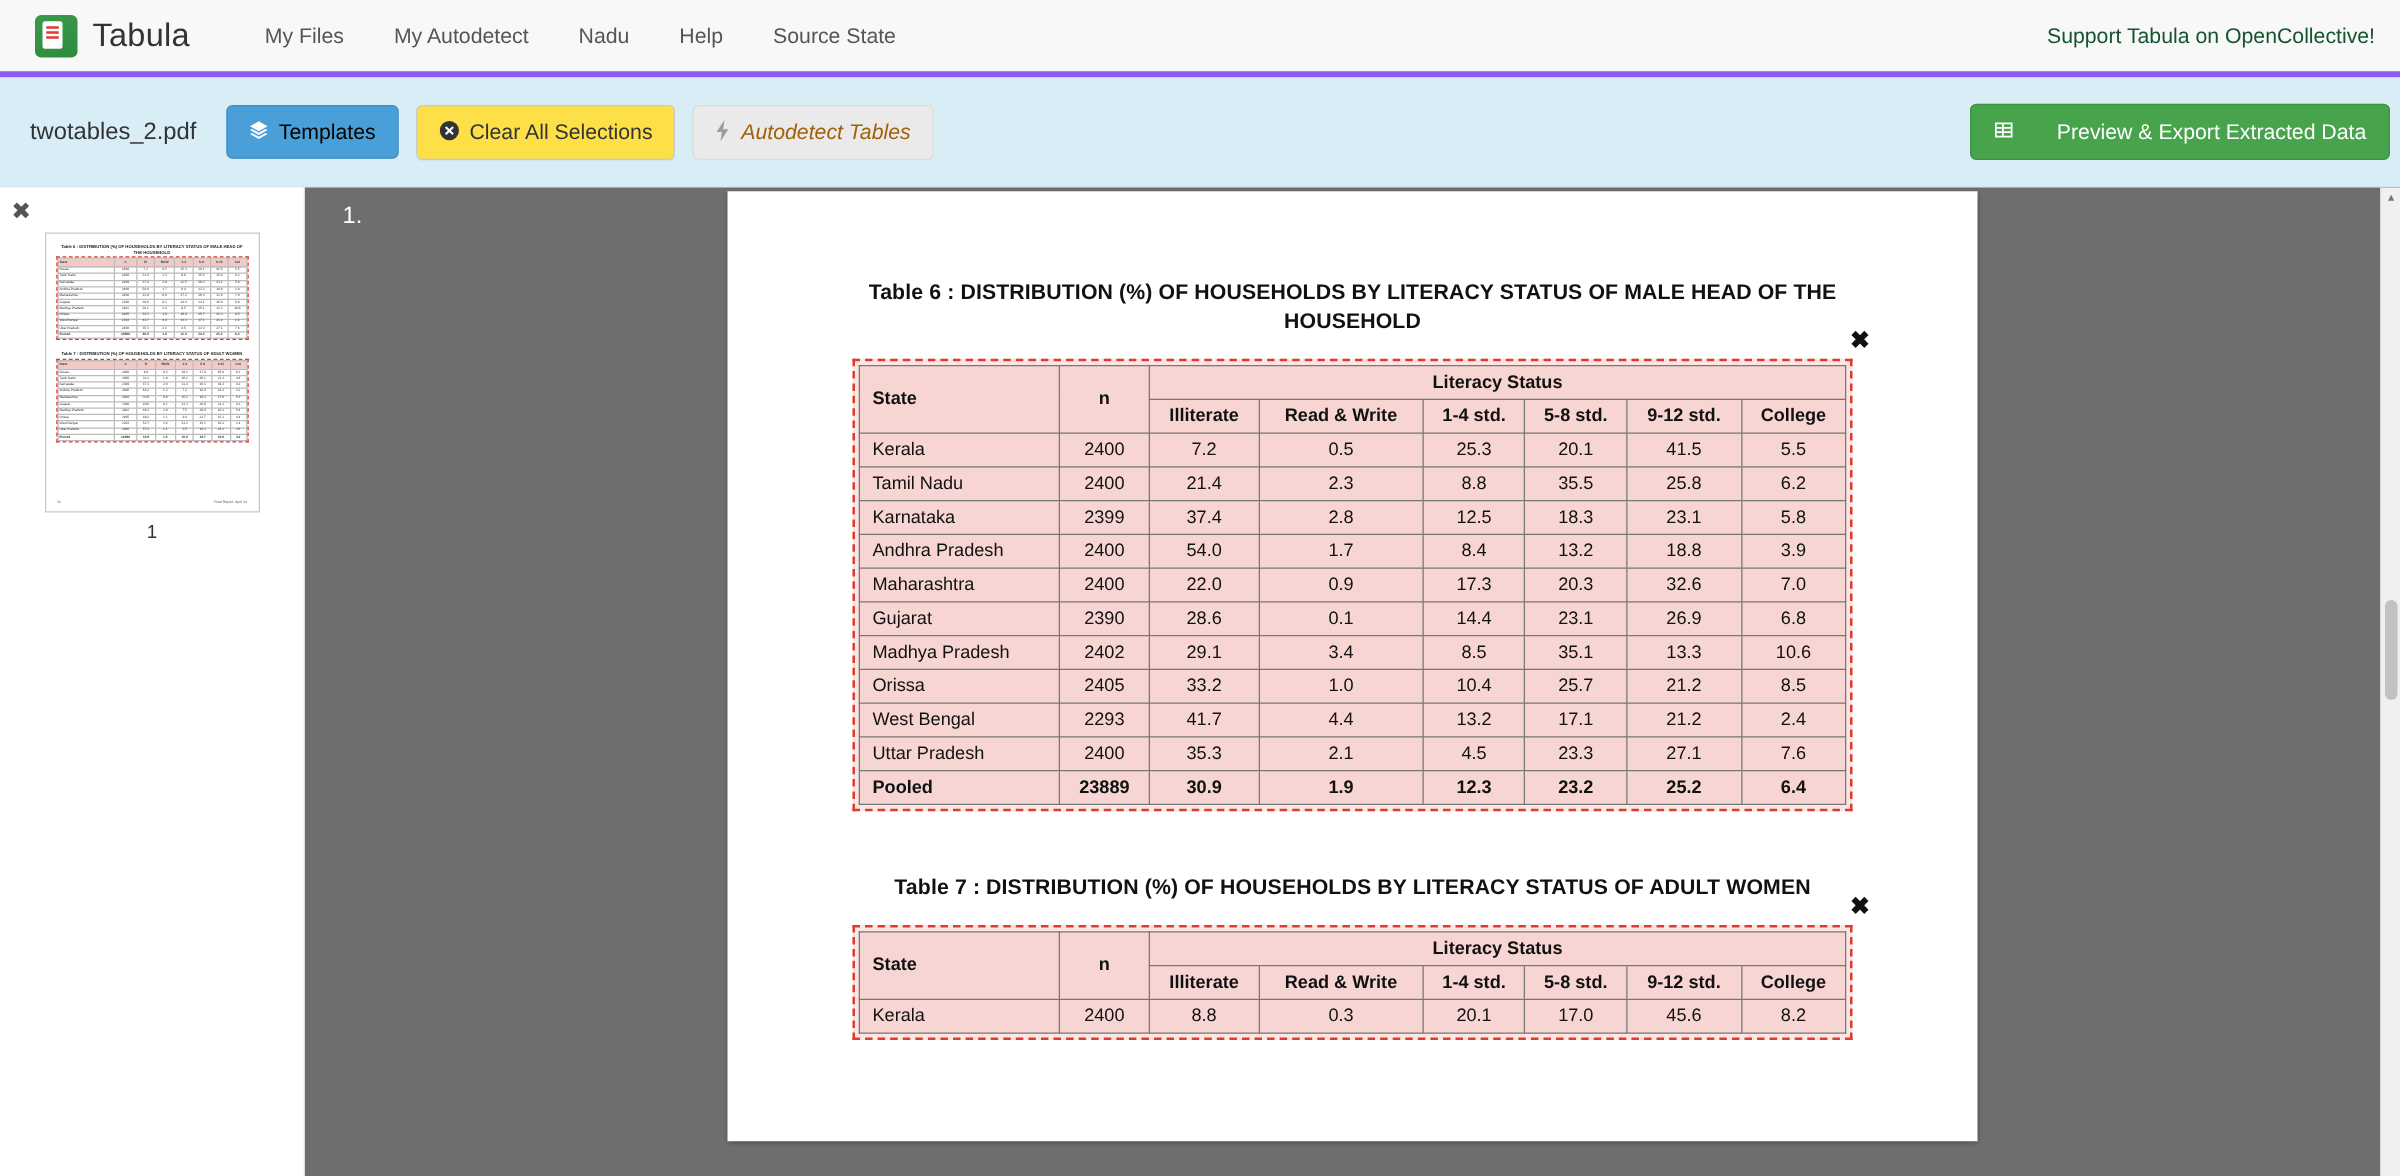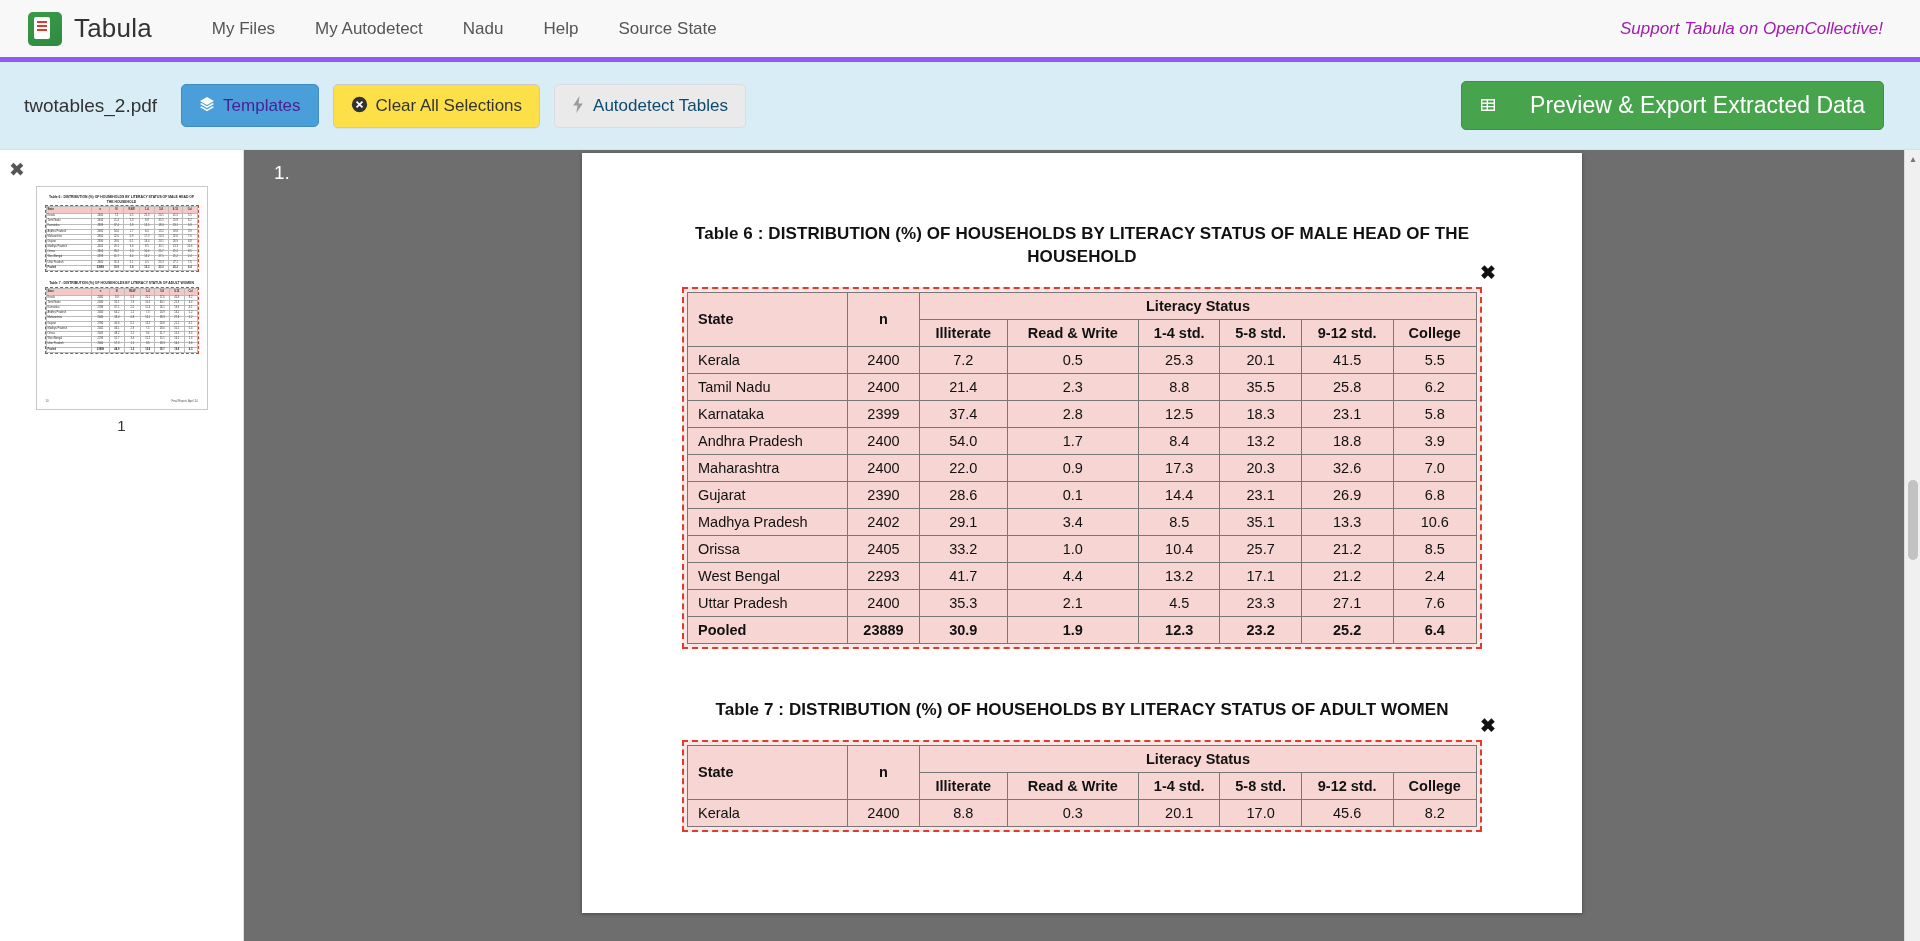--- a/index.html
+++ b/index.html
@@ -64,27 +64,26 @@
   .nav-link {
     font-size: 17px;
     color: #555;
     padding: 10px 20px;
     text-decoration: none;
     cursor: pointer;
     white-space: nowrap;
   }
   .nav-right {
     position: absolute;
-    right: 37px;
+    right: 20px;
     top: 50%;
     transform: translateY(-50%);
     font-size: 17px;
-    color: #a21caf;
+    color: #14532d;
     cursor: pointer;
-    font-style: italic;
   }
 
   
   .toolbar {
     height: 88px;
     background: #dceefb;
     background: #d9edf7;
     display: flex;
     align-items: center;
     padding: 0 24px;
@@ -107,42 +106,43 @@
     padding: 11px 17px;
     cursor: pointer;
     border: 1px solid transparent;
     line-height: 1;
     white-space: nowrap;
   }
   .btn-primary {
     background: #449ad6;
     background: #4a9fd8;
     border-color: #3e8cc2;
-    color: #4c1d95;
+    color: #000000;
   }
   .btn-default {
     background: #fde047;
     border-color: #c8c8c8;
     color: #333;
     box-shadow: 0 1px 0 rgba(0,0,0,.04);
   }
   .btn-disabled {
     background: #eaeaea;
     border-color: #dcdcdc;
-    color: #0c4a6e;
+    color: #a16207;
     cursor: default;
+    font-style: italic;
   }
   .btn-success {
     background: #4aa84f;
     background: #47a44c;
     border-color: #3d9142;
     color: #fff;
     position: absolute;
-    right: 36px;
-    font-size: 23px;
+    right: 8px;
+    font-size: 17px;
     padding: 12px 18px;
     gap: 34px;
   }
   .ic { display:inline-block; line-height:1; }
 
   
   .body-wrap {
     display: flex;
     height: calc(941px - 62px - 72px);
     width: 100%;

